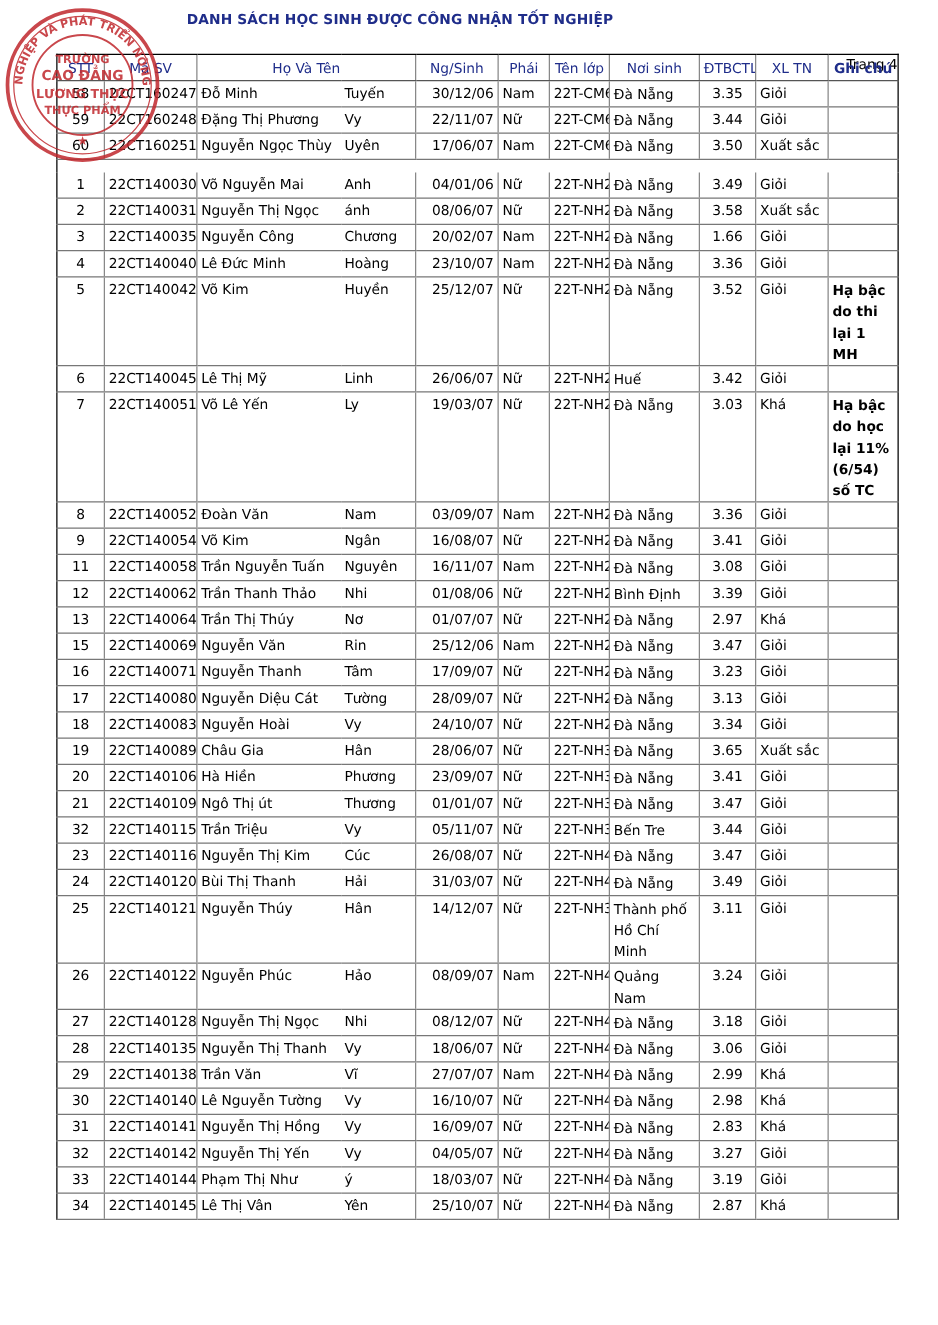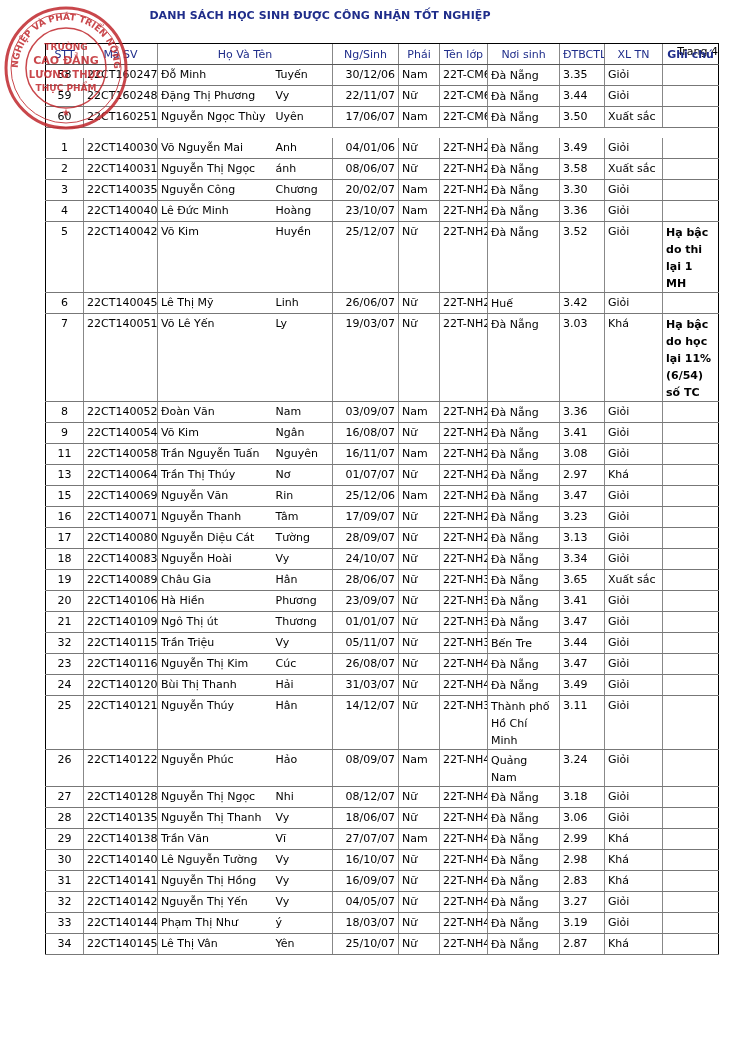--- a/index.html
+++ b/index.html
@@ -12,21 +12,21 @@
   .tbl-wrap { position: absolute; left: 45px; top: 43px; width: 673px; }
   table { border-collapse: collapse; table-layout: fixed; width: 673px; font-size: 11px; }
   th, td { padding: 0 3px; line-height: 15px; vertical-align: top; white-space: nowrap; overflow: hidden; }
   th { font-weight: normal; color: #1f2d8a; height: 20px; vertical-align: middle;
        border-top: 1.5px solid #000; border-bottom: 1px solid #555; }
   td { height: 18px; border-bottom: 1px solid #777; }
   td.wrap { white-space: normal; line-height: 17px; }
   .vl { border-left: 1px solid #888; }
   .c-stt { text-align: center; }
   .c-dob { text-align: right; }
-  .c-gpa { text-align: left; }
+  .c-gpa { text-align: center; }
   .c-r { }
   .c-c { text-align: center; }
   tr.row td { padding-top: 2px; }
   tr.section td { border-bottom: 1px solid #777; height: 20px; padding-top: 8px;
                   font-weight: bold; color: #1f2d8a; font-size: 11px; }
   tr.spacer td { height: 10px; border-bottom: none; padding: 0; }
   .outer-left { border-left: 1.5px solid #000; margin-left: 24px; }
   .outer-right { border-right: 1.5px solid #000; font-weight: bold; }
   .stamp { position: absolute; left: 2px; top: 4px; width: 128px; height: 128px; pointer-events: none; opacity: 0.85; }
 </style>
@@ -136,21 +136,21 @@
         </tr>
         <tr class="row">
           <td class="c-stt outer-left">3</td>
           <td class="vl">22CT140035</td>
           <td class="vl">Nguyễn Công</td>
           <td class="">Chương</td>
           <td class="c-dob vl">20/02/07</td>
           <td class="vl">Nam</td>
           <td class="vl">22T-NH2</td>
           <td class="vl wrap">Đà Nẵng</td>
-          <td class="c-gpa vl">3.30</td>
+          <td class="c-gpa vl">1.66</td>
           <td class="vl">Giỏi</td>
           <td class="vl wrap outer-right"></td>
         </tr>
         <tr class="row">
           <td class="c-stt outer-left">4</td>
           <td class="vl">22CT140040</td>
           <td class="vl">Lê Đức Minh</td>
           <td class="">Hoàng</td>
           <td class="c-dob vl">23/10/07</td>
           <td class="vl">Nam</td>
@@ -228,20 +228,33 @@
         <tr class="row">
           <td class="c-stt outer-left">11</td>
           <td class="vl">22CT140058</td>
           <td class="vl">Trần Nguyễn Tuấn</td>
           <td class="">Nguyên</td>
           <td class="c-dob vl">16/11/07</td>
           <td class="vl">Nam</td>
           <td class="vl">22T-NH2</td>
           <td class="vl wrap">Đà Nẵng</td>
           <td class="c-gpa vl">3.08</td>
+          <td class="vl">Giỏi</td>
+          <td class="vl wrap outer-right"></td>
+        </tr>
+        <tr class="row">
+          <td class="c-stt outer-left">12</td>
+          <td class="vl">22CT140062</td>
+          <td class="vl">Trần Thanh Thảo</td>
+          <td class="">Nhi</td>
+          <td class="c-dob vl">01/08/06</td>
+          <td class="vl">Nữ</td>
+          <td class="vl">22T-NH2</td>
+          <td class="vl wrap">Bình Định</td>
+          <td class="c-gpa vl">3.39</td>
           <td class="vl">Giỏi</td>
           <td class="vl wrap outer-right"></td>
         </tr>
         <tr class="row">
           <td class="c-stt outer-left">13</td>
           <td class="vl">22CT140064</td>
           <td class="vl">Trần Thị Thúy</td>
           <td class="">Nơ</td>
           <td class="c-dob vl">01/07/07</td>
           <td class="vl">Nữ</td>

